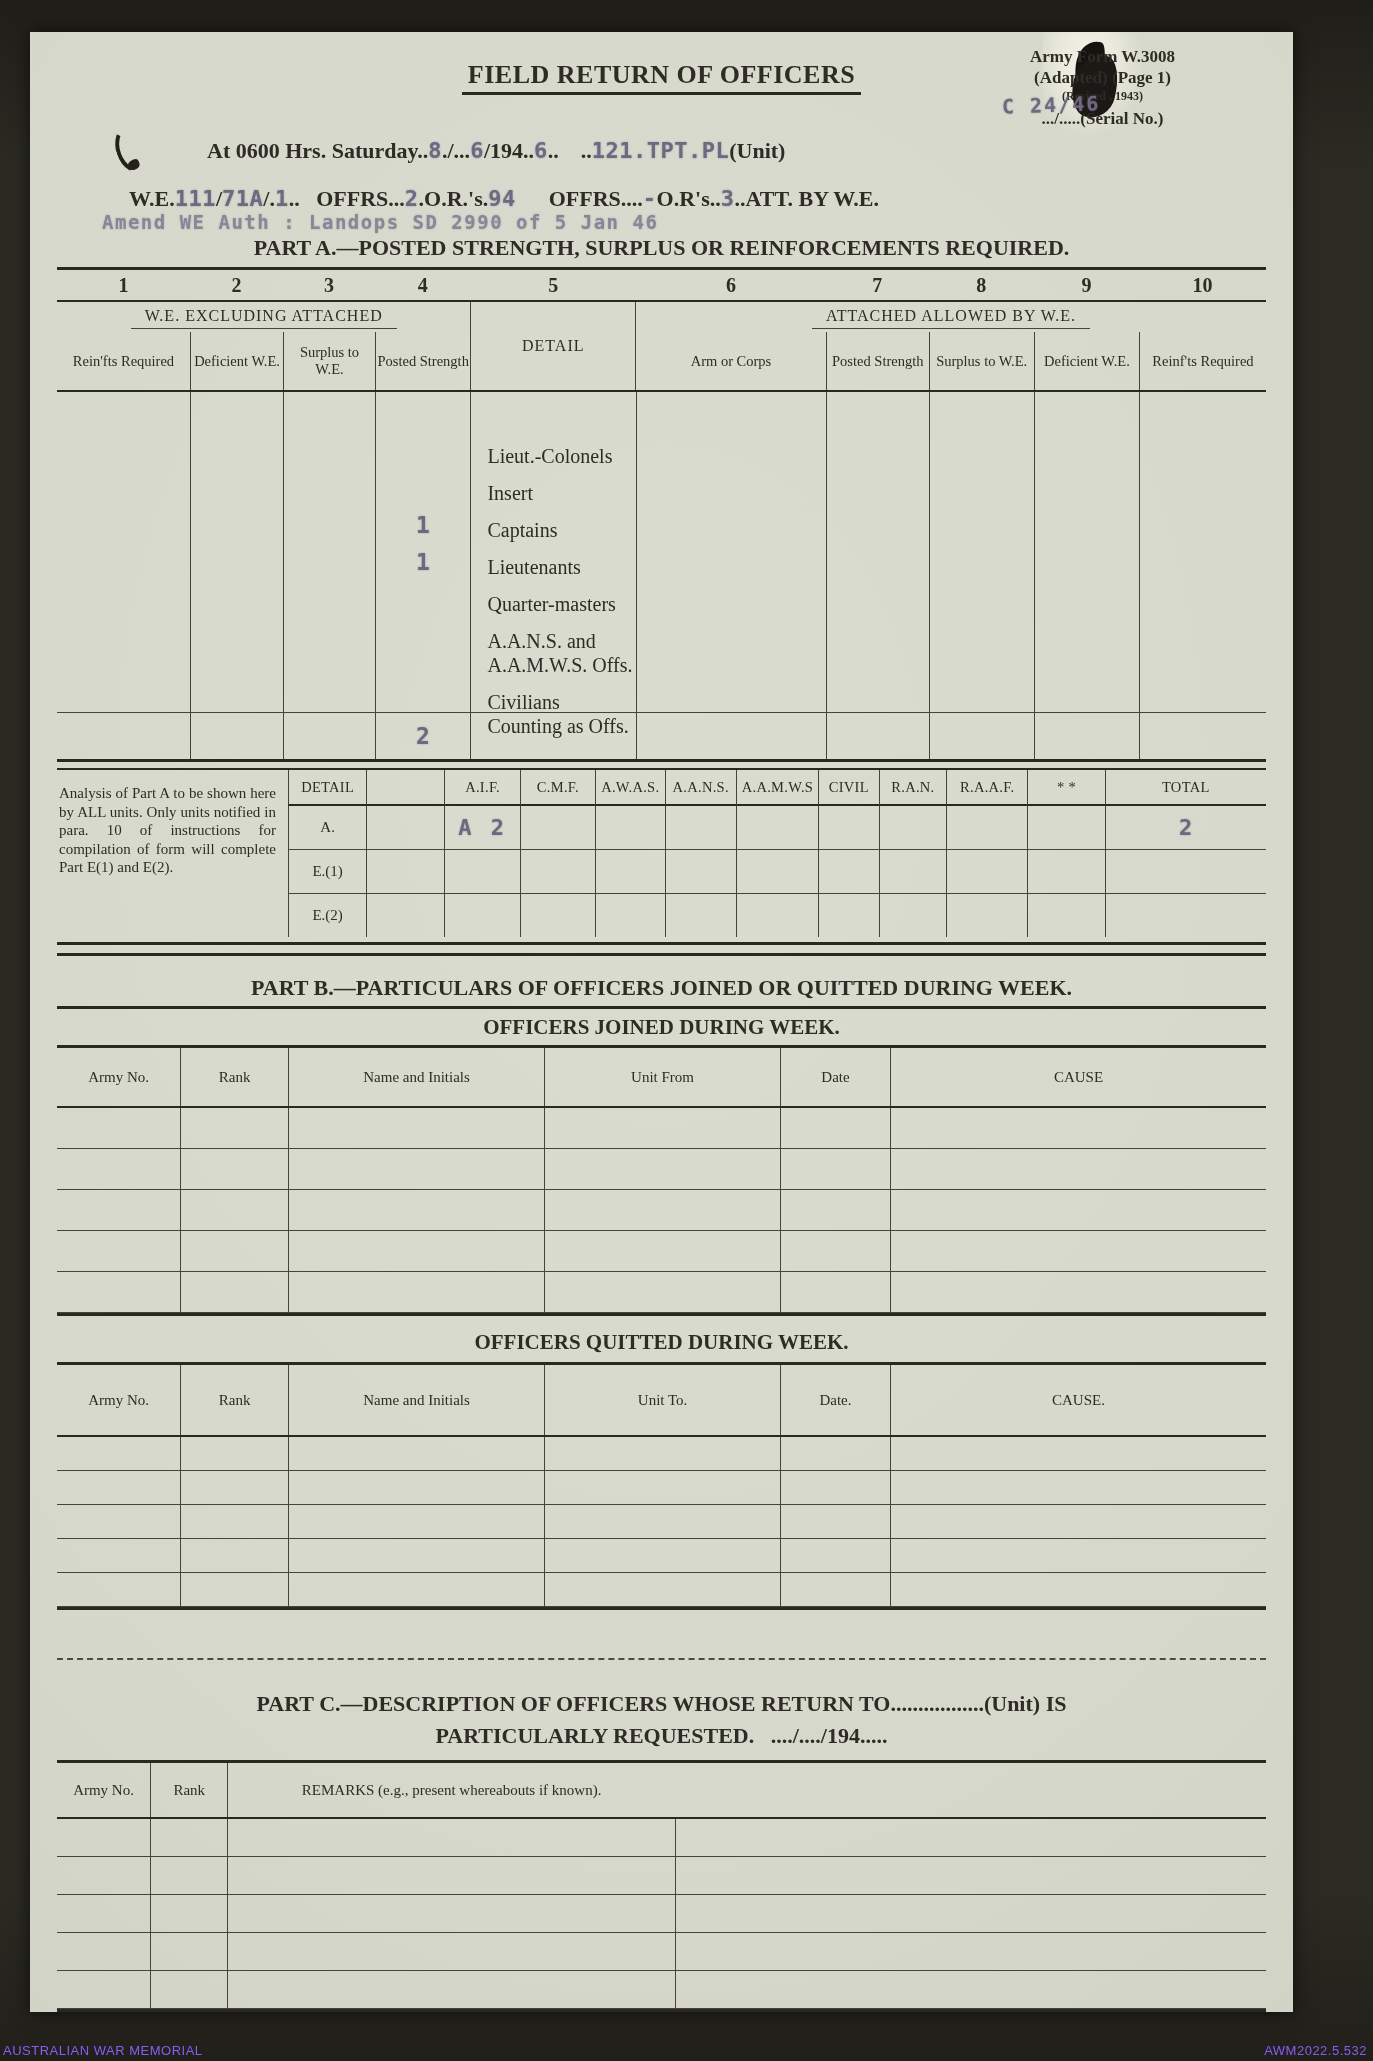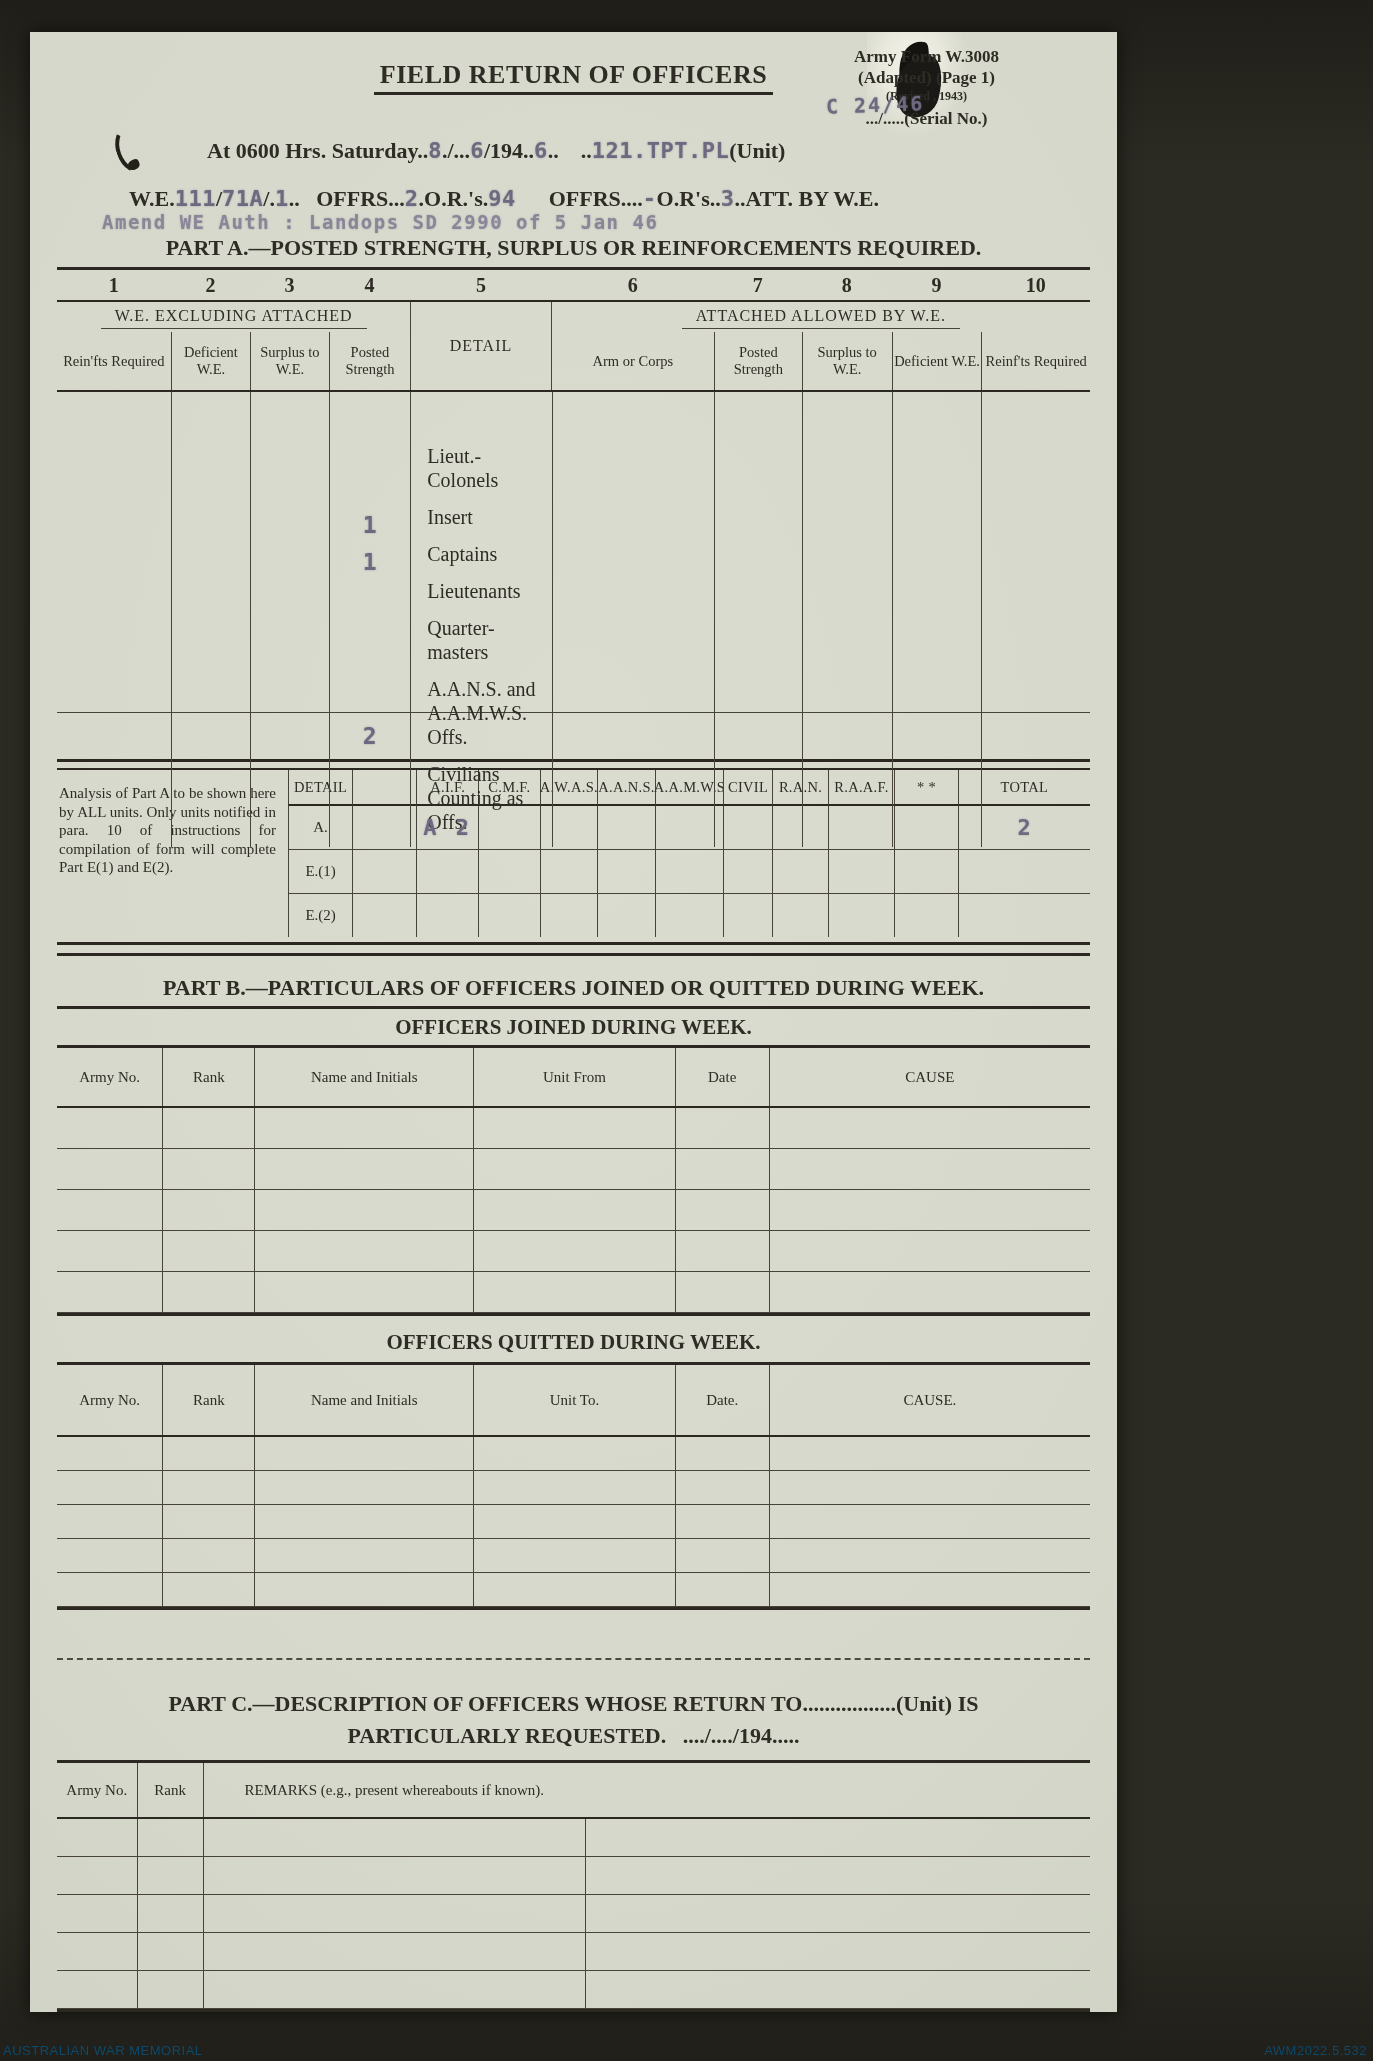--- a/index.html
+++ b/index.html
@@ -2,21 +2,21 @@
 <html><head>
 <meta charset="utf-8">
 <style>
   html,body{margin:0;padding:0;}
   body{
     width:1373px;height:2061px;position:relative;overflow:hidden;
     background:linear-gradient(180deg,#1f1e18 0%,#2b2a23 8%,#2b2a23 92%,#201f19 100%);
     font-family:"Liberation Serif",serif;color:#2f2c26;
   }
   .paper{
-    position:absolute;top:32px;left:30px;width:1087px;height:1980px;overflow:hidden;
+    position:absolute;top:32px;left:30px;width:1263px;height:1980px;overflow:hidden;
     background:radial-gradient(120% 100% at 50% 38%,#dadcd0 0%,#d5d8ca 55%,#cbcfc0 100%);
     box-shadow:0 0 18px rgba(0,0,0,.6);
   }
   .content{padding:16px 27px 0 27px;position:relative;}
   
   .tear{position:absolute;top:-8px;right:150px;width:100px;height:112px;
     background:radial-gradient(ellipse at 45% 35%,#f2f2ea 0%,#e8e8dc 40%,rgba(232,232,220,0) 72%);}
   .tear::after{content:"";position:absolute;left:30px;top:30px;width:44px;height:64px;
     background:#1b1915;border-radius:62% 38% 55% 45% / 48% 62% 38% 52%;
     transform:rotate(14deg);box-shadow:-10px -20px 0 -8px #151310;}
@@ -94,21 +94,21 @@
   .jt-head{height:58px;}
   .qt-head{height:70px;}
   .pc-head{height:54px;}
   .jt-row{height:41px;}
   .qt-row{height:34px;}
   .pc-row{height:38px;}
   .dashed{height:0;border-top:2px dashed #4d4a40;margin-top:48px;}
   .pc-heading{margin-top:28px;text-align:center;font-size:22px;line-height:32px;font-weight:bold;white-space:pre;}
   
   .footer-label{position:absolute;bottom:3px;font-family:"Liberation Sans",sans-serif;
-    font-size:13px;color:#0c4a6e;letter-spacing:.5px;}
+    font-size:13px;color:#8b5cf6;letter-spacing:.5px;}
   .footer-label.left{left:3px;}
   .footer-label.right{right:6px;}
   .mt4{margin-top:4px;font-family:Liberation Serif, serif;} .mt6{margin-top:6px;} .mt8{margin-top:8px;} .mt12{margin-top:12px;} .mt2{margin-top:18px;}
 </style>
 </head>
 <body>
 
 <div class="paper">
   <div class="tear"></div>
   <div class="smudge"></div>

